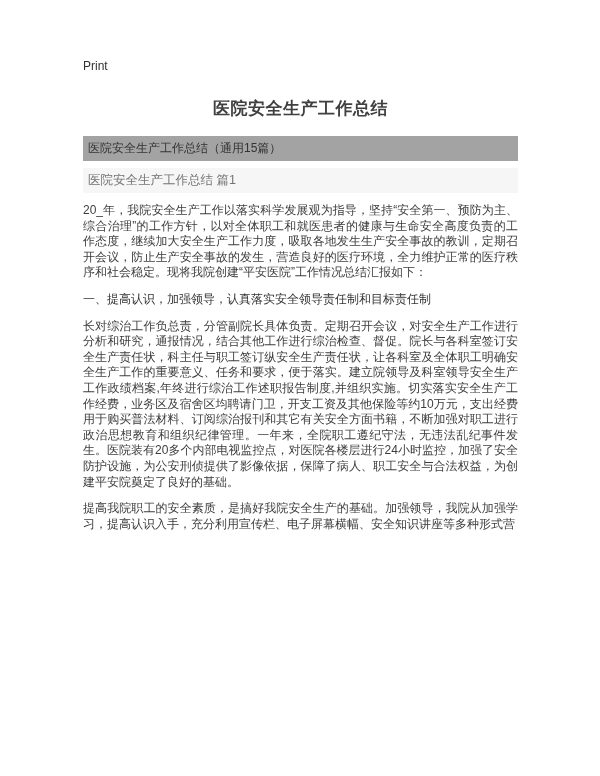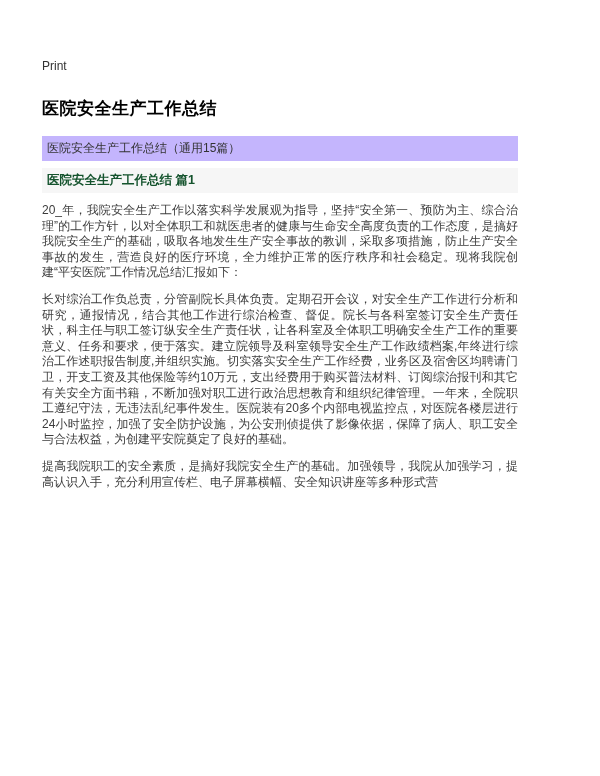--- a/index.html
+++ b/index.html
@@ -11,47 +11,48 @@
     height: 776px;
     background: #ffffff;
     overflow: hidden;
     font-family: "Liberation Sans", "DejaVu Sans", sans-serif;
     color: #3c3c3c;
   }
   .page {
     box-sizing: border-box;
     width: 600px;
     height: 588px;
-    padding: 56px 82px 30px 42px;
+    padding: 56px 82px 30px 83px;
   }
   .print-link {
     font-size: 12px;
     color: #333333;
     margin: 0 0 24px 0;
     display: inline-block;
     cursor: pointer;
   }
   h1.doc-title {
     font-size: 17px;
     font-weight: bold;
-    color: #000000;
+    color: #404040;
+    text-align: center;
     margin: 0 0 16px 0;
     letter-spacing: 0.5px;
   }
   .doc-subtitle {
     font-size: 12px;
     color: #333333;
-    background: #c4b5fd;
+    background: #a3a3a3;
     padding: 4px 5px;
     margin: 0 0 7px 0;
   }
   .doc-section-heading {
     font-size: 12.5px;
-    font-weight: bold;
-    color: #14532d;
+    font-weight: normal;
+    color: #737373;
     background: #f6f6f6;
     padding: 4px 5px;
     margin: 0 0 10px 0;
   }
   p.para, p.subhead {
     font-size: 12px;
     line-height: 1.3;
     text-align: justify;
     margin: 0 0 11px 0;
     color: #3c3c3c;
@@ -68,22 +69,23 @@
 <div class="page">
 
   <span class="print-link">Print</span>
 
   <h1 class="doc-title">医院安全生产工作总结</h1>
 
   <div class="doc-subtitle">医院安全生产工作总结（通用15篇）</div>
 
   <div class="doc-section-heading">医院安全生产工作总结 篇1</div>
 
-  <p class="para">20_年，我院安全生产工作以落实科学发展观为指导，坚持“安全第一、预防为主、综合治理”的工作方针，以对全体职工和就医患者的健康与生命安全高度负责的工作态度，是搞好我院安全生产的基础，吸取各地发生生产安全事故的教训，采取多项措施，防止生产安全事故的发生，营造良好的医疗环境，全力维护正常的医疗秩序和社会稳定。现将我院创建“平安医院”工作情况总结汇报如下：</p>
+  <p class="para">20_年，我院安全生产工作以落实科学发展观为指导，坚持“安全第一、预防为主、综合治理”的工作方针，以对全体职工和就医患者的健康与生命安全高度负责的工作态度，继续加大安全生产工作力度，吸取各地发生生产安全事故的教训，定期召开会议，防止生产安全事故的发生，营造良好的医疗环境，全力维护正常的医疗秩序和社会稳定。现将我院创建“平安医院”工作情况总结汇报如下：</p>
 
+  <p class="subhead">一、提高认识，加强领导，认真落实安全领导责任制和目标责任制</p>
 
 
 
 
   <p class="para">长对综治工作负总责，分管副院长具体负责。定期召开会议，对安全生产工作进行分析和研究，通报情况，结合其他工作进行综治检查、督促。院长与各科室签订安全生产责任状，科主任与职工签订纵安全生产责任状，让各科室及全体职工明确安全生产工作的重要意义、任务和要求，便于落实。建立院领导及科室领导安全生产工作政绩档案,年终进行综治工作述职报告制度,并组织实施。切实落实安全生产工作经费，业务区及宿舍区均聘请门卫，开支工资及其他保险等约10万元，支出经费用于购买普法材料、订阅综治报刊和其它有关安全方面书籍，不断加强对职工进行政治思想教育和组织纪律管理。一年来，全院职工遵纪守法，无违法乱纪事件发生。医院装有20多个内部电视监控点，对医院各楼层进行24小时监控，加强了安全防护设施，为公安刑侦提供了影像依据，保障了病人、职工安全与合法权益，为创建平安院奠定了良好的基础。</p>
 
 
   <p class="para">提高我院职工的安全素质，是搞好我院安全生产的基础。加强领导，我院从加强学习，提高认识入手，充分利用宣传栏、电子屏幕横幅、安全知识讲座等多种形式营</p>
 
 </div>

